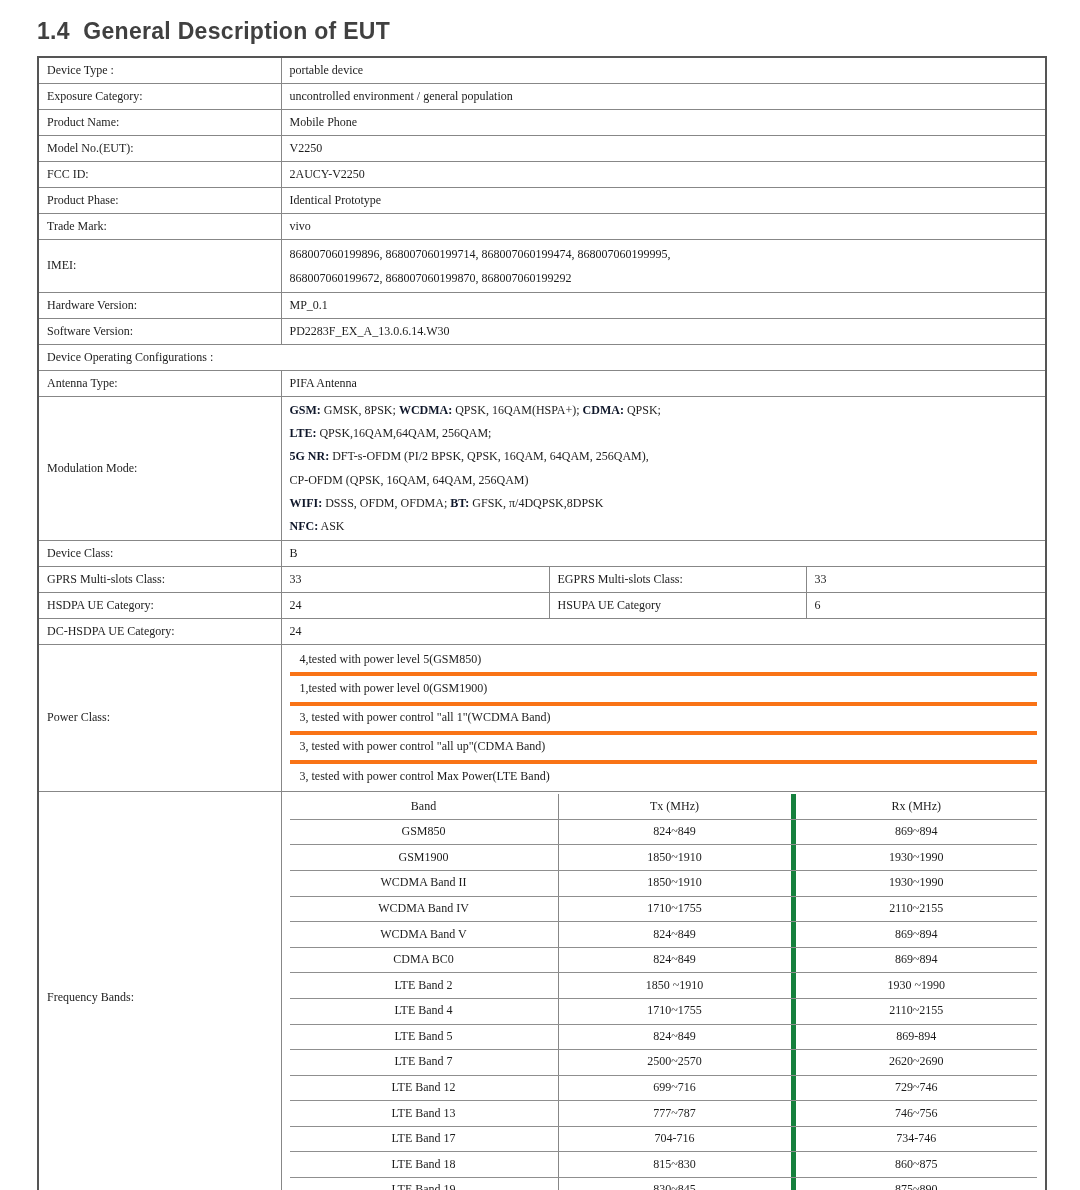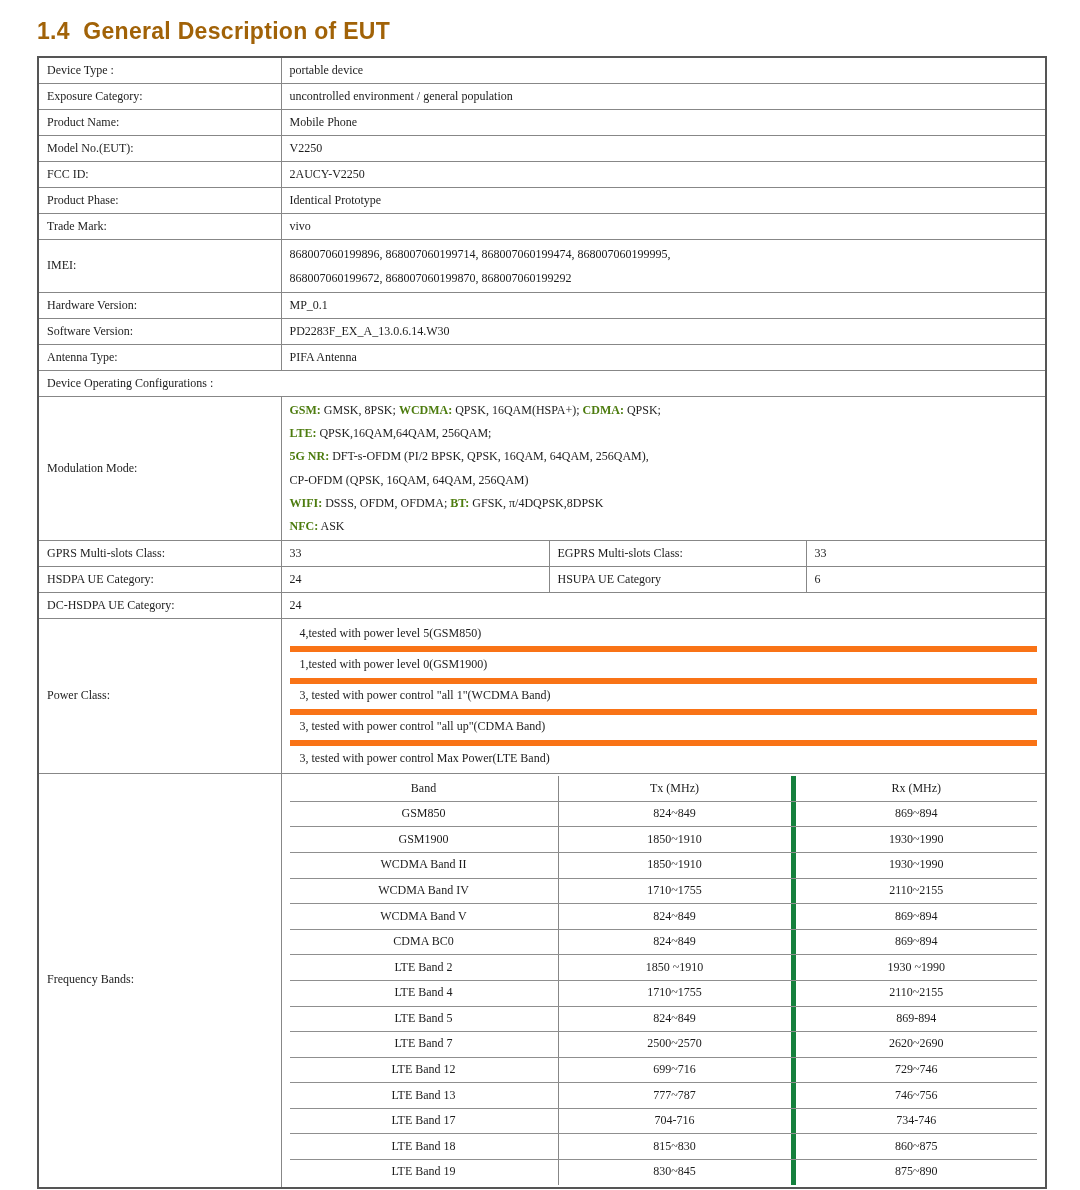--- a/index.html
+++ b/index.html
@@ -5,21 +5,21 @@
   html,body{margin:0;padding:0;background:#ffffff;}
   body{
     width:1080px;height:1190px;
     font-family:"Liberation Sans","DejaVu Sans",sans-serif;
     color:#1c1c1c;
     -webkit-font-smoothing:antialiased;
   }
   .page{padding:12px 35px 0 37px;}
   .title{
     font-size:23px;font-weight:bold;letter-spacing:0.3px;
-    white-space:pre;margin:6px 0 11px 0;color:#a16207;
+    white-space:pre;margin:6px 0 11px 0;color:#404040;
   }
   table.eut{
     border-collapse:collapse;table-layout:fixed;width:1008px;
     border:2px solid #555;
   }
   table.eut td{
     border:1px solid #878787;
     font-size:12px;line-height:1.32;
     padding:2px 8px;vertical-align:middle;
     overflow:hidden;
@@ -27,38 +27,38 @@
   }
   tr.simple td{height:21px;}
   td.lbl{padding-left:9px;}
   td.val{padding-left:10px;border-radius:7px;}
   td.nopad{padding:0;}
   td.richcell{padding:3px 10px;}
   .rich-line{line-height:23.2px;white-space:pre-wrap;}
   .imei-line{line-height:24px;}
   .inner-row{
     display:flex;align-items:center;
-    min-height:25.2px;border-top:6px solid #f97316;
+    min-height:25.2px;border-top:4px solid #f97316;
     padding-left:10px;
   }
   .inner-row:first-child{border-top:none;}
   .sub-row{
     display:flex;align-items:stretch;
     border-top:1px solid #8f8f8f;
   }
   .sub-row:first-child{border-top:none;align-items:center;}
   .sub-cell{
     display:flex;align-items:center;justify-content:center;
     min-height:24.6px;text-align:center;padding:0 2px;
     box-sizing:border-box;
   }
   .sc1{width:268px;}
   .sc2{width:233px;border-left:1px solid #878787;}
   .sc3{flex:1;border-left:5px solid #15803d;}
-  b{color:#4d7c0f;}
+  b{color:#0f172a;}
 </style>
 </head>
 <body>
 
 <div class="page">
   <div class="title">1.4  General Description of EUT</div>
   <table class="eut">
     <colgroup>
       <col style="width:243px">
         <col style="width:268px">
@@ -103,38 +103,42 @@
         </tr>
         <tr class="simple">
           <td class="lbl">Hardware Version:</td>
           <td class="val" colspan="3">MP_0.1</td>
         </tr>
         <tr class="simple">
           <td class="lbl">Software Version:</td>
           <td class="val" colspan="3">PD2283F_EX_A_13.0.6.14.W30</td>
         </tr>
         <tr class="simple">
+          <td class="lbl" colspan="4">Device Operating Configurations :</td>
+        </tr>
+        <tr class="simple">
           <td class="lbl">Antenna Type:</td>
           <td class="val" colspan="3">PIFA Antenna</td>
-        </tr>
-        <tr class="simple">
-          <td class="lbl" colspan="4">Device Operating Configurations :</td>
         </tr>
         <tr>
           <td class="lbl">Modulation Mode:</td>
           <td class="richcell" colspan="3">
             <div class="rich-line"><b>GSM:</b><span> GMSK, 8PSK; </span><b>WCDMA:</b><span> QPSK, 16QAM(HSPA+); </span><b>CDMA:</b><span> QPSK;</span></div>
             <div class="rich-line"><b>LTE:</b><span> QPSK,16QAM,64QAM, 256QAM;</span></div>
             <div class="rich-line"><b>5G NR:</b><span> DFT-s-OFDM (PI/2 BPSK, QPSK, 16QAM, 64QAM, 256QAM),</span></div>
             <div class="rich-line"><span>CP-OFDM (QPSK, 16QAM, 64QAM, 256QAM)</span></div>
             <div class="rich-line"><b>WIFI:</b><span> DSSS, OFDM, OFDMA; </span><b>BT:</b><span> GFSK, π/4DQPSK,8DPSK</span></div>
             <div class="rich-line"><b>NFC:</b><span> ASK</span></div>
           </td>
         </tr>
         <tr class="simple">
+          <td class="lbl">Device Class:</td>
+          <td class="val" colspan="3">B</td>
+        </tr>
+        <tr class="simple">
           <td class="lbl">GPRS Multi-slots Class:</td>
           <td class="val">33</td>
           <td class="lbl">EGPRS Multi-slots Class:</td>
           <td class="val">33</td>
         </tr>
         <tr class="simple">
           <td class="lbl">HSDPA UE Category:</td>
           <td class="val">24</td>
           <td class="lbl">HSUPA UE Category</td>
           <td class="val">6</td>

